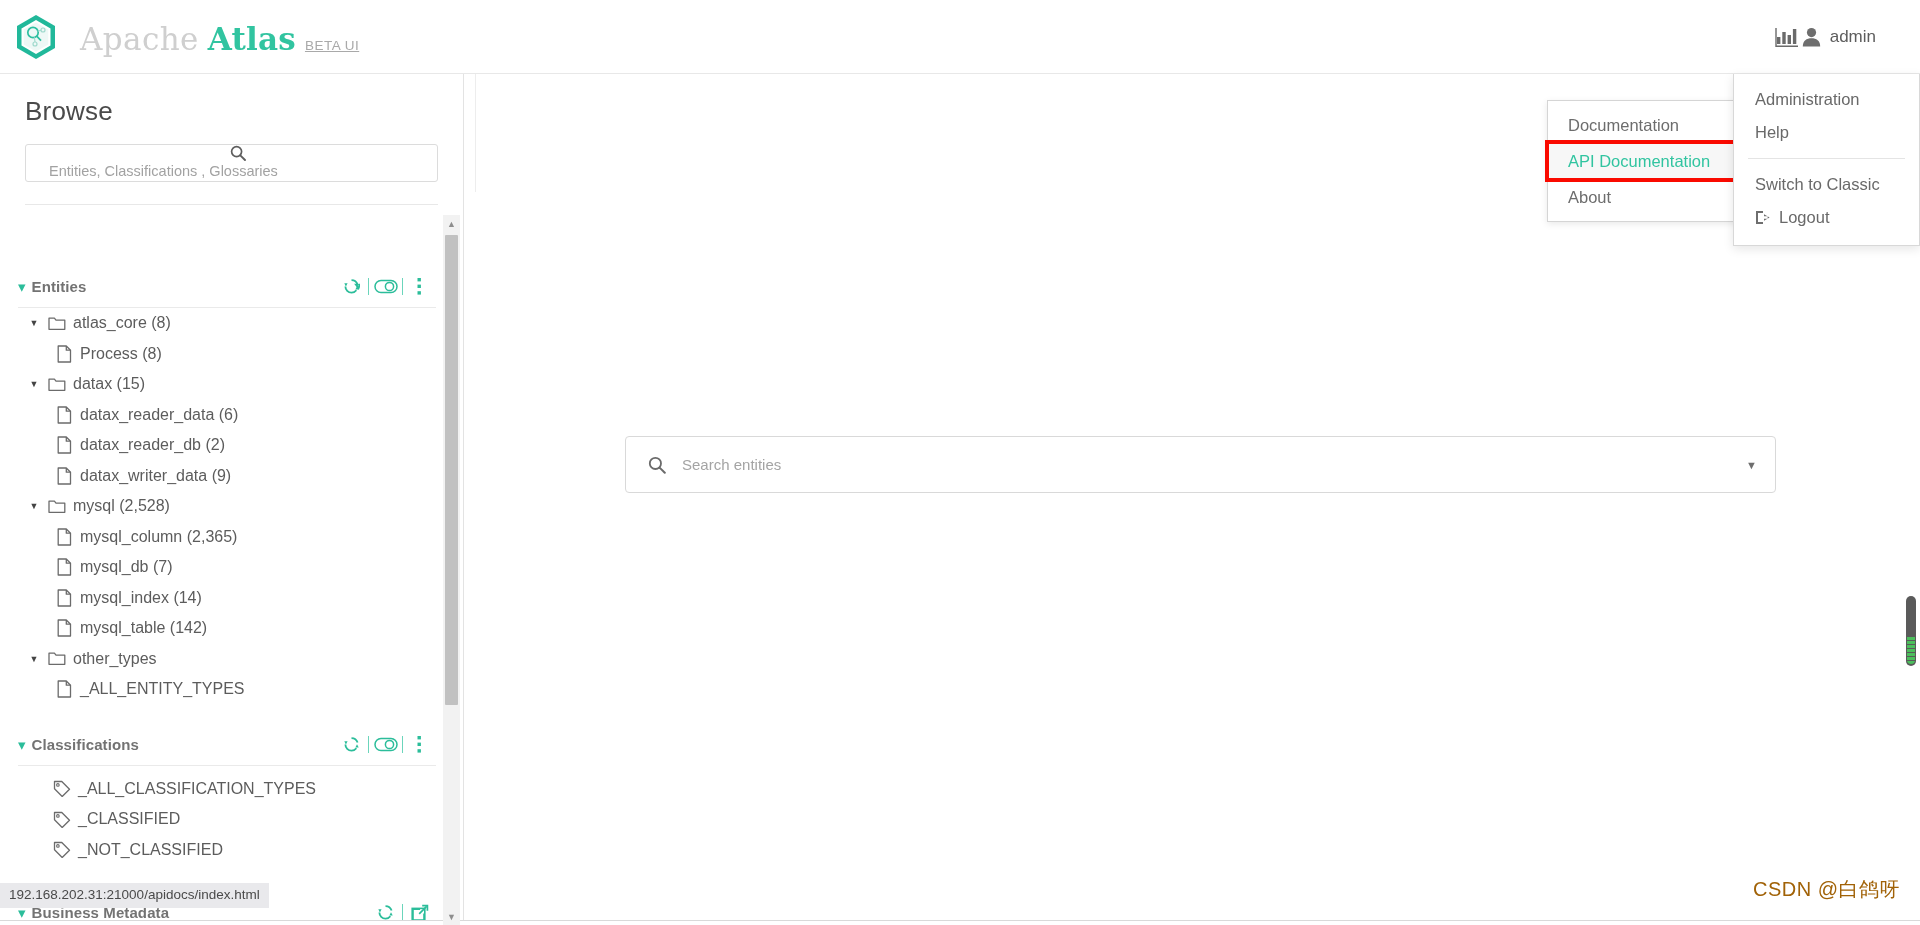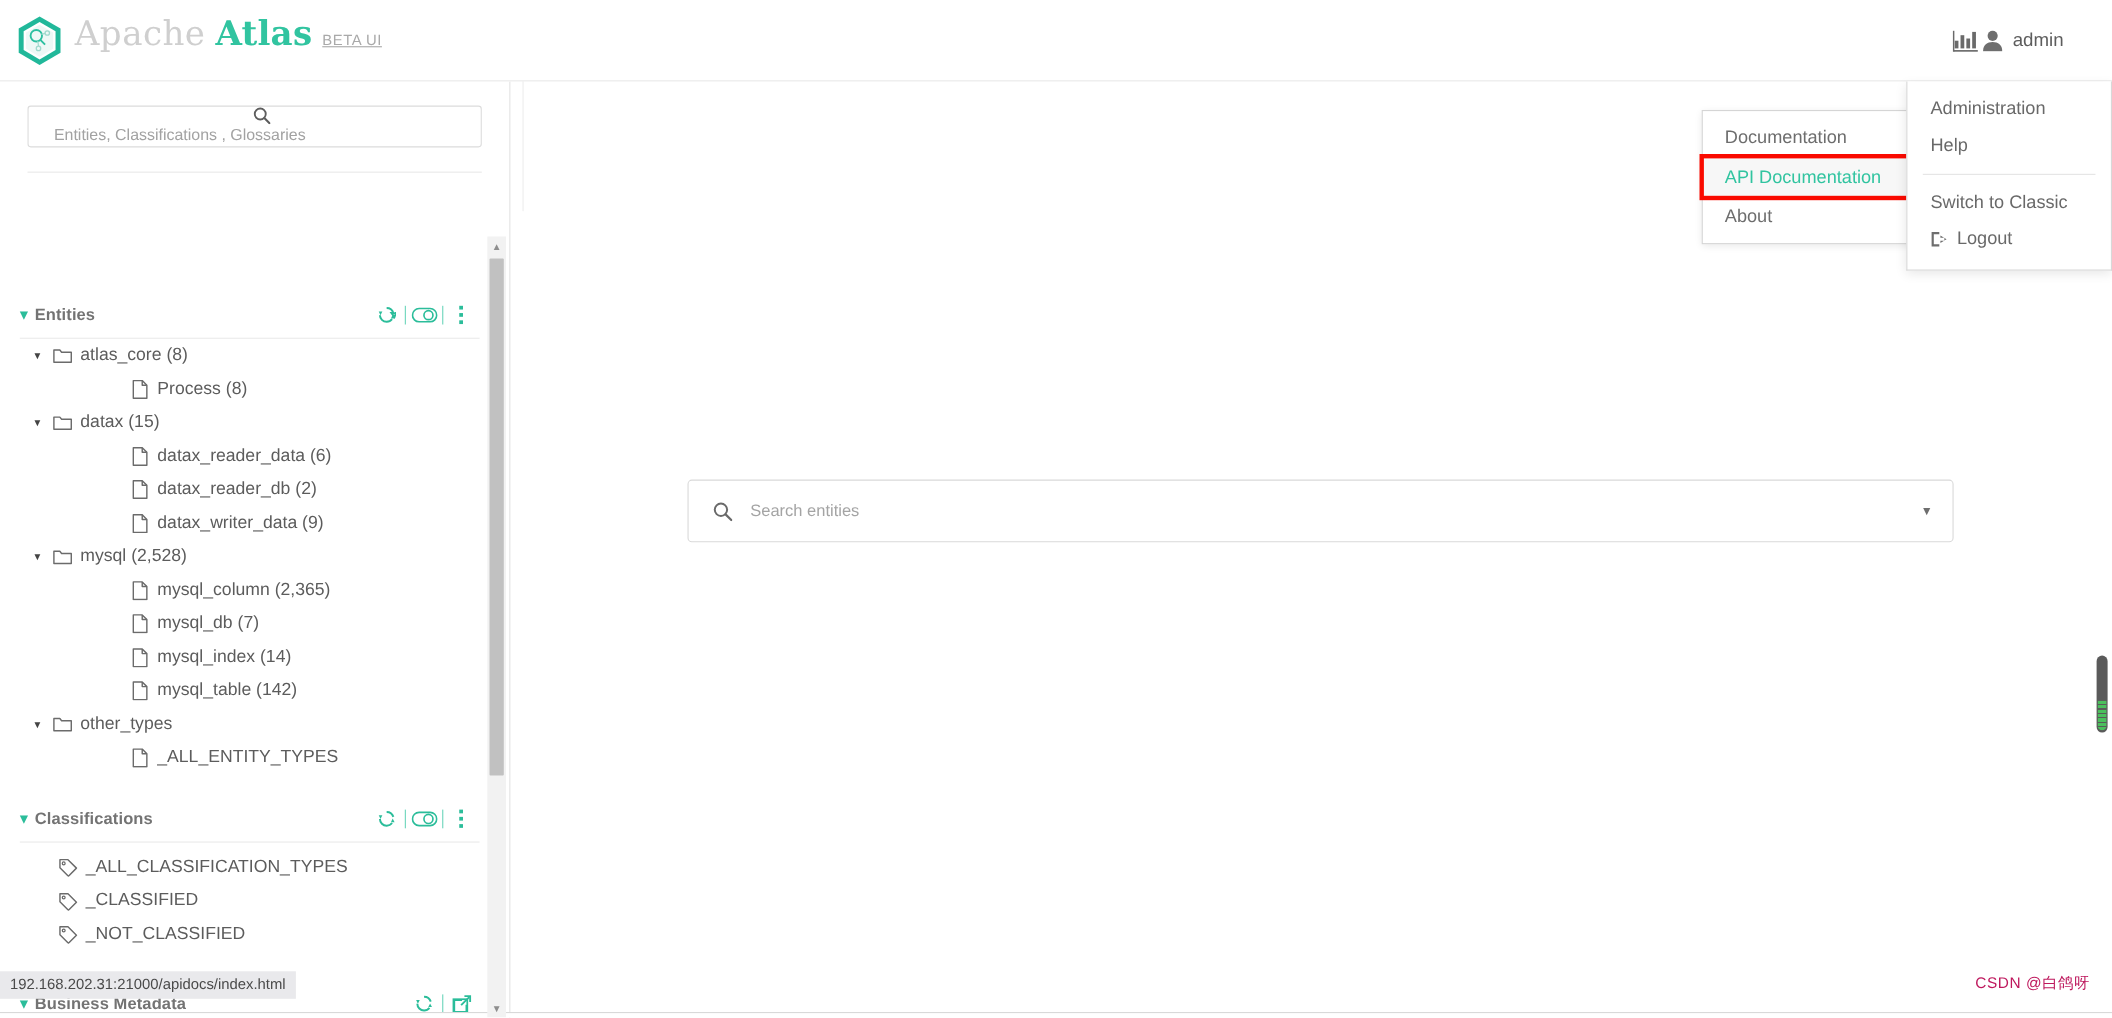--- a/index.html
+++ b/index.html
@@ -15,21 +15,21 @@
 
   
   #app-header {
     position: absolute; top: 0; left: 0;
     width: 1920px; height: 74px;
     background: #ffffff;
     border-bottom: 1px solid #e8e8e8;
     display: flex; align-items: center;
     z-index: 40;
   }
-  #brand { display: flex; padding-left: 14px; gap: 10px; }
+  #brand { display: flex; align-items: flex-end; padding-left: 14px; gap: 22px; }
   #brand-logo { width: 44px; height: 48px; display: block; }
   .brand-text { display: flex; align-items: baseline; gap: 9px; padding-bottom: 4px;}
   #brand-apache {
     font-size: 31px; color: #cfcfcf; letter-spacing: .4px;
     font-family: "DejaVu Serif", serif; font-weight: 400;
   }
   #brand-atlas {
     font-size: 31px; color: #31c4a0; letter-spacing: .2px;
     font-family: "DejaVu Serif", serif; font-weight: 700;
   }
@@ -177,21 +177,21 @@
   }
   .tree-row .caret {
     width: 22px; display: flex; justify-content: center;
     color: #444; font-size: 9px;
   }
   .tree-row .ticon {
     width: 24px; display: flex; justify-content: center; align-items: center;
   }
   .tree-row .tlabel { padding-left: 4px; }
   .tree-row.lvl-0 { padding-left: 23px; }
-  .tree-row.lvl-1 { padding-left: 93px; }
+  .tree-row.lvl-1 { padding-left: 30px; }
   .tree-row.cls   { padding-left: 50px; }
 
   
   #sidebar-scrollbar {
     position: absolute; top: 215px; left: 443px;
     width: 17px; height: 710px;
     background: #f2f2f2;
     z-index: 5;
   }
   #sidebar-scrollbar .sb-arrow {
@@ -262,21 +262,21 @@
     font-size: 13.5px;
     padding: 4px 9px 5px 9px;
     line-height: 16px;
     z-index: 70;
     font-family: "Liberation Sans", sans-serif;
   }
 
   
   #watermark {
     position: absolute; right: 20px; bottom: 22px;
-    font-size: 14px; color: #be185d;
+    font-size: 20px; color: #a16207;
     letter-spacing: .5px;
     z-index: 70;
   }
   #bottom-edge {
     position: absolute; left: 0; bottom: 0;
     width: 1920px; height: 5px; background: #ffffff;
     border-top: 1px solid #d9d9d9;
   }
 </style>
 </head>
@@ -352,20 +352,21 @@
     <span>API Documentation</span>
   </div>
   <div class="doc-item">
     <span>About</span>
   </div>
 </div>
 
 <div id="sidebar">
 
   <div id="browse-head">
+    <div id="browse-title">Browse</div>
     <div id="browse-search-wrap">
       <svg width="16" height="16" viewBox="0 0 16 16" style="flex:0 0 auto;">
         <circle cx="6.6" cy="6.6" r="5" fill="none" stroke="#5e5e5e" stroke-width="1.7"></circle>
         <line x1="10.3" y1="10.3" x2="15" y2="15" stroke="#5e5e5e" stroke-width="1.9" stroke-linecap="round"></line>
       </svg>
       <input id="browse-search-input" type="text" placeholder="Entities, Classifications , Glossaries" style="">
     </div>
     <div id="sidebar-divider"></div>
   </div>
 

